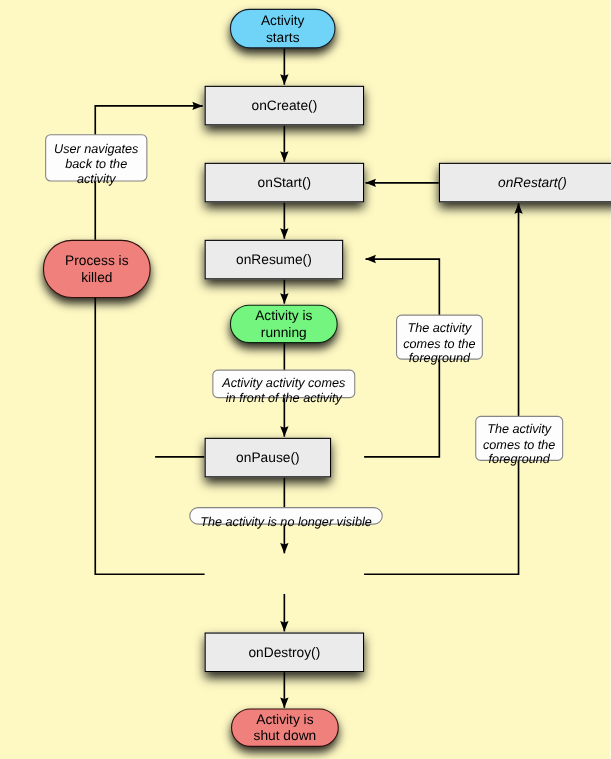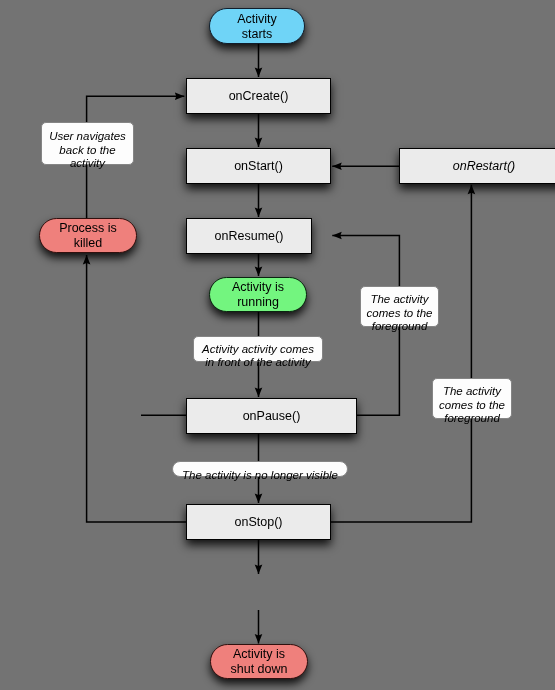--- a/index.html
+++ b/index.html
@@ -1,19 +1,19 @@
 <!DOCTYPE html>
 <html><head>
 <meta charset="utf-8">
 <title>Activity Lifecycle</title>
 <style>
   html,body{margin:0;padding:0;background:#ffffff;}
   body{width:555px;height:690px;overflow:hidden;
        font-family:"Liberation Sans",sans-serif;}
-  #stage{position:relative;width:555px;height:690px;background:#737373;
+  #stage{position:relative;width:555px;height:690px;background:#fef9c3;
          transform:translateZ(0);}
   #stage *{-webkit-font-smoothing:antialiased;}
   svg.edges{position:absolute;left:0;top:0;width:555px;height:690px;pointer-events:none;}
 
   .node{position:absolute;box-sizing:border-box;
         display:flex;align-items:center;justify-content:center;
         text-align:center;line-height:15px;color:#000;
         font-size:12.5px;white-space:pre-line;z-index:5;
         padding-top:1px;}
 
@@ -66,24 +66,24 @@
     </g>
   </svg>
 
   <div class="node pill blue" style="left: 209px; top: 8px; width: 96px; height: 36px;">Activity
 starts</div>
   <div class="node rect" style="left: 186px; top: 78px; width: 145px; height: 36px;">onCreate()</div>
   <div class="node rect" style="left: 186px; top: 148px; width: 145px; height: 36px;">onStart()</div>
   <div class="node rect" style="left: 186px; top: 218px; width: 126px; height: 36px;">onResume()</div>
   <div class="node pill green" style="left: 209px; top: 277px; width: 98px; height: 35px;">Activity is
 running</div>
-  <div class="node rect" style="left: 186px; top: 398px; width: 171px; height: 36px;">onPause()</div>
-  <div class="node rect" style="left: 186px; top: 504px; width: 145px; height: 36px;">onStop()</div>
+  <div class="node rect" style="left: 186px; top: 398px; width: 115px; height: 36px;">onPause()</div>
+  <div class="node rect" style="left: 186px; top: 575px; width: 145px; height: 36px;">onDestroy()</div>
   <div class="node rect" style="left: 399px; top: 148px; width: 170px; height: 36px; font-style: italic;">onRestart()</div>
-  <div class="node pill red" style="left: 39px; top: 218px; width: 98px; height: 35px;">Process is
+  <div class="node pill red" style="left: 39px; top: 218px; width: 98px; height: 53px;">Process is
 killed</div>
   <div class="node pill red" style="left: 210px; top: 644px; width: 98px; height: 35px;">Activity is
 shut down</div>
 
   <div class="elabel" style="left: 41px; top: 122px; width: 93px; height: 43px;">User navigates
 back to the
 activity</div>
   <div class="elabel" style="left: 193px; top: 336px; width: 130px; height: 26px;">Activity activity comes
 in front of the activity</div>
   <div class="elabel oneline" style="left: 172px; top: 461px; width: 176px; height: 15px;">The activity is no longer visible</div>

